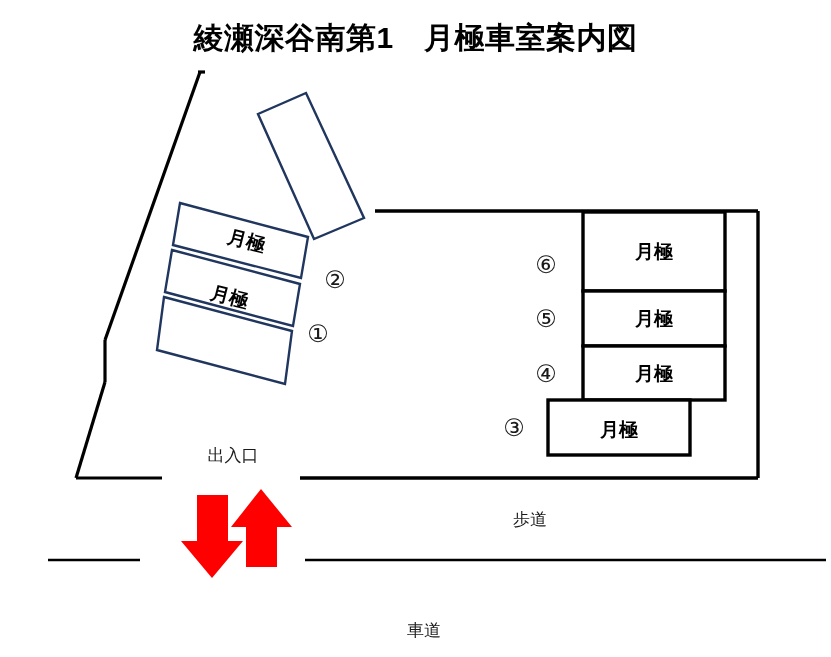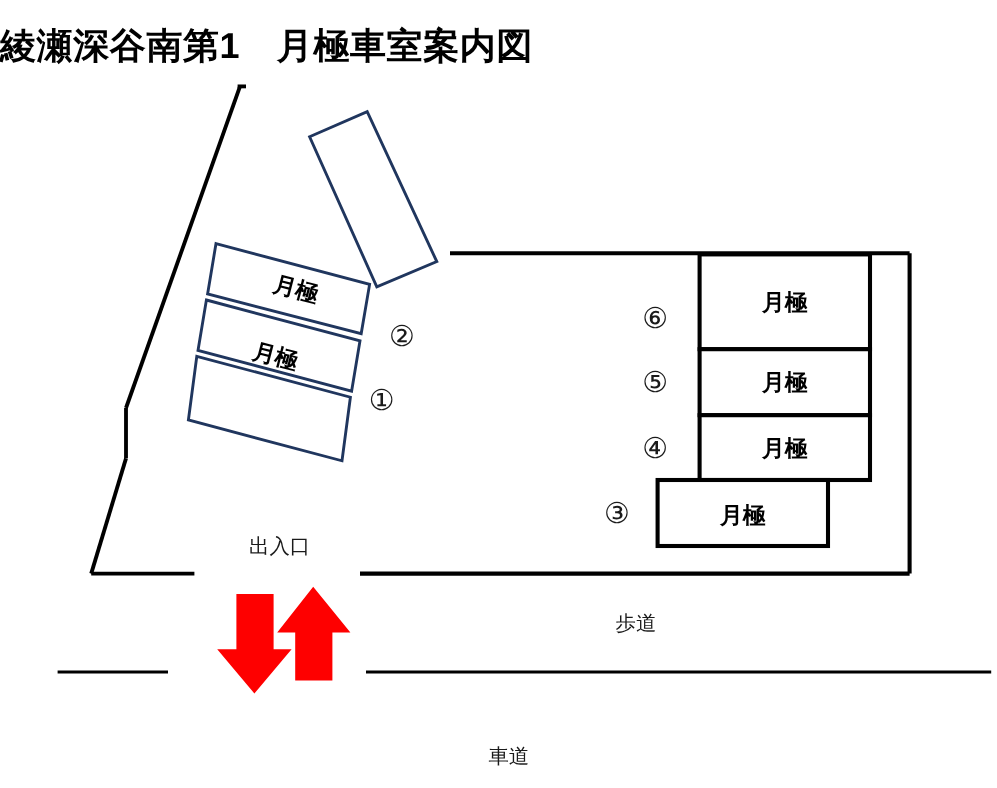--- a/index.html
+++ b/index.html
@@ -15,21 +15,21 @@
     width: 831px;
     height: 657px;
     background: #ffffff;
     overflow: hidden;
   }
   #title {
     position: absolute;
     left: 0;
     top: 18px;
     width: 831px;
-    text-align: left;
+    text-align: center;
     font-size: 30px;
     font-weight: bold;
     color: #000000;
     letter-spacing: 0.5px;
     white-space: pre;
   }
   #diagram {
     position: absolute;
     left: 0;
     top: 0;

